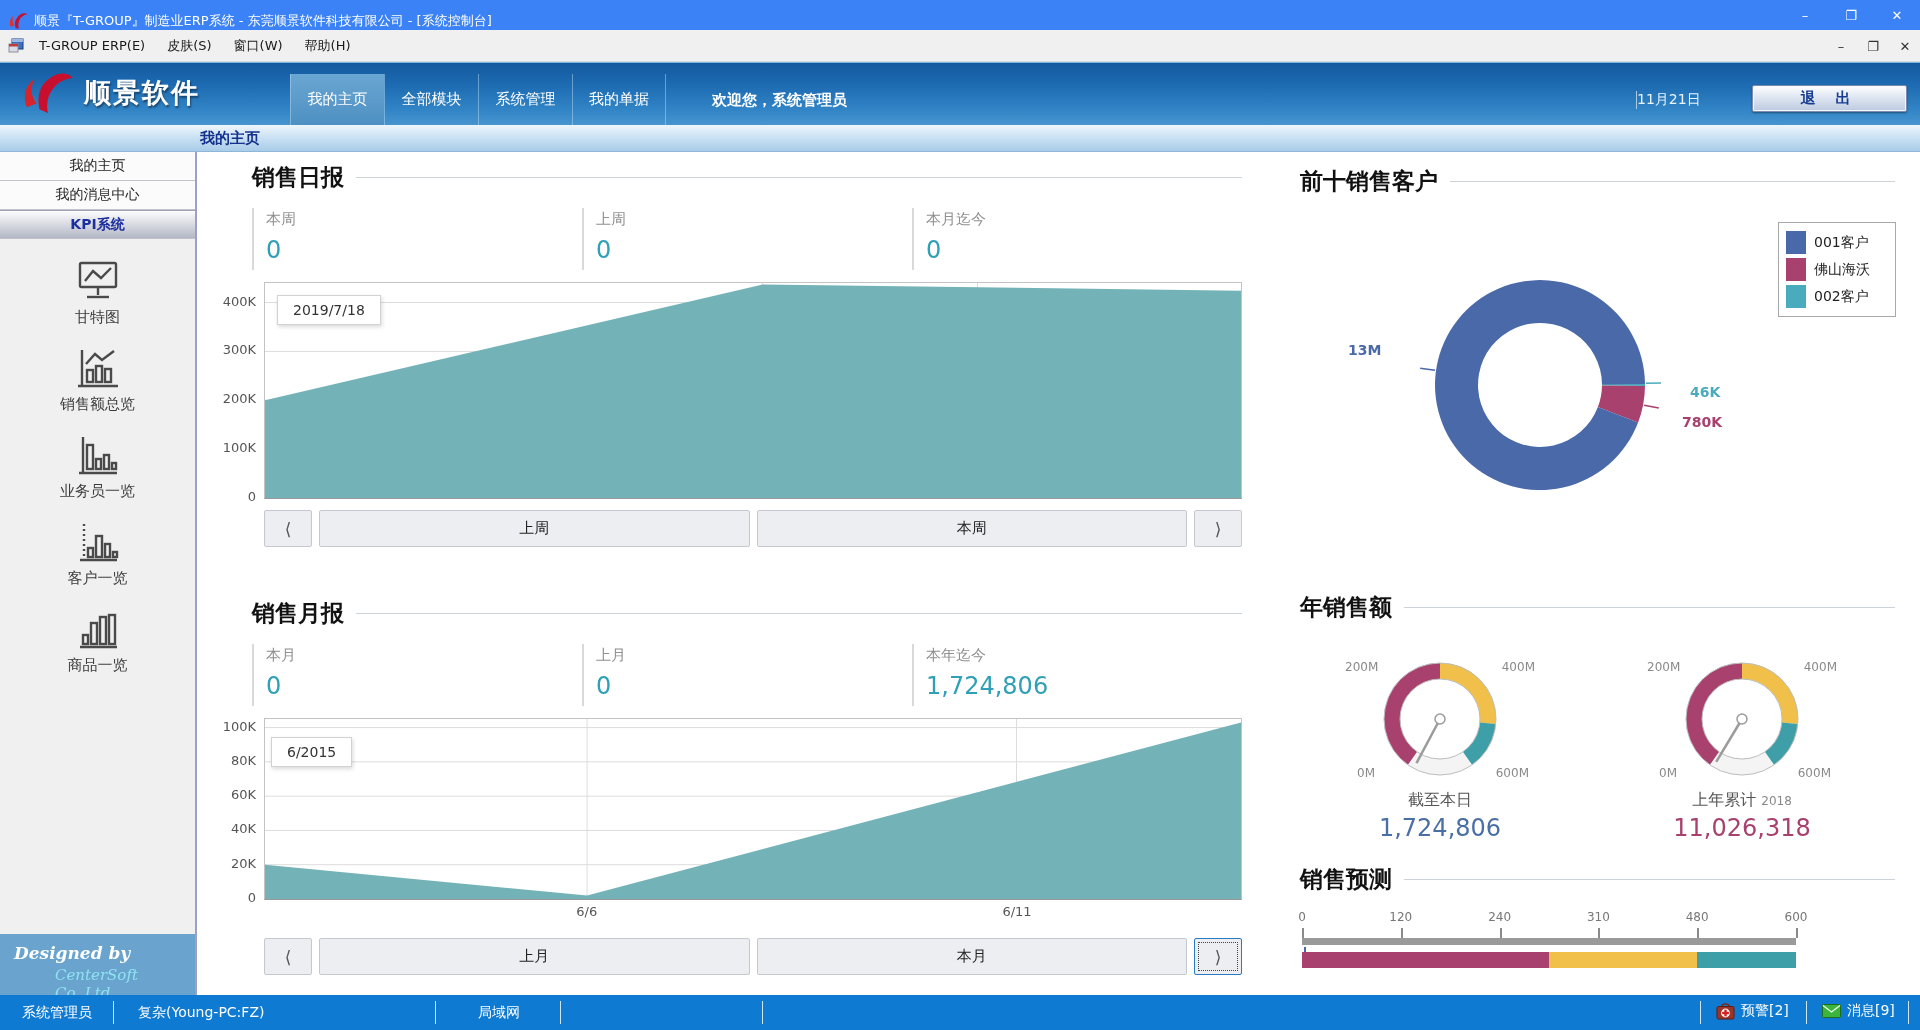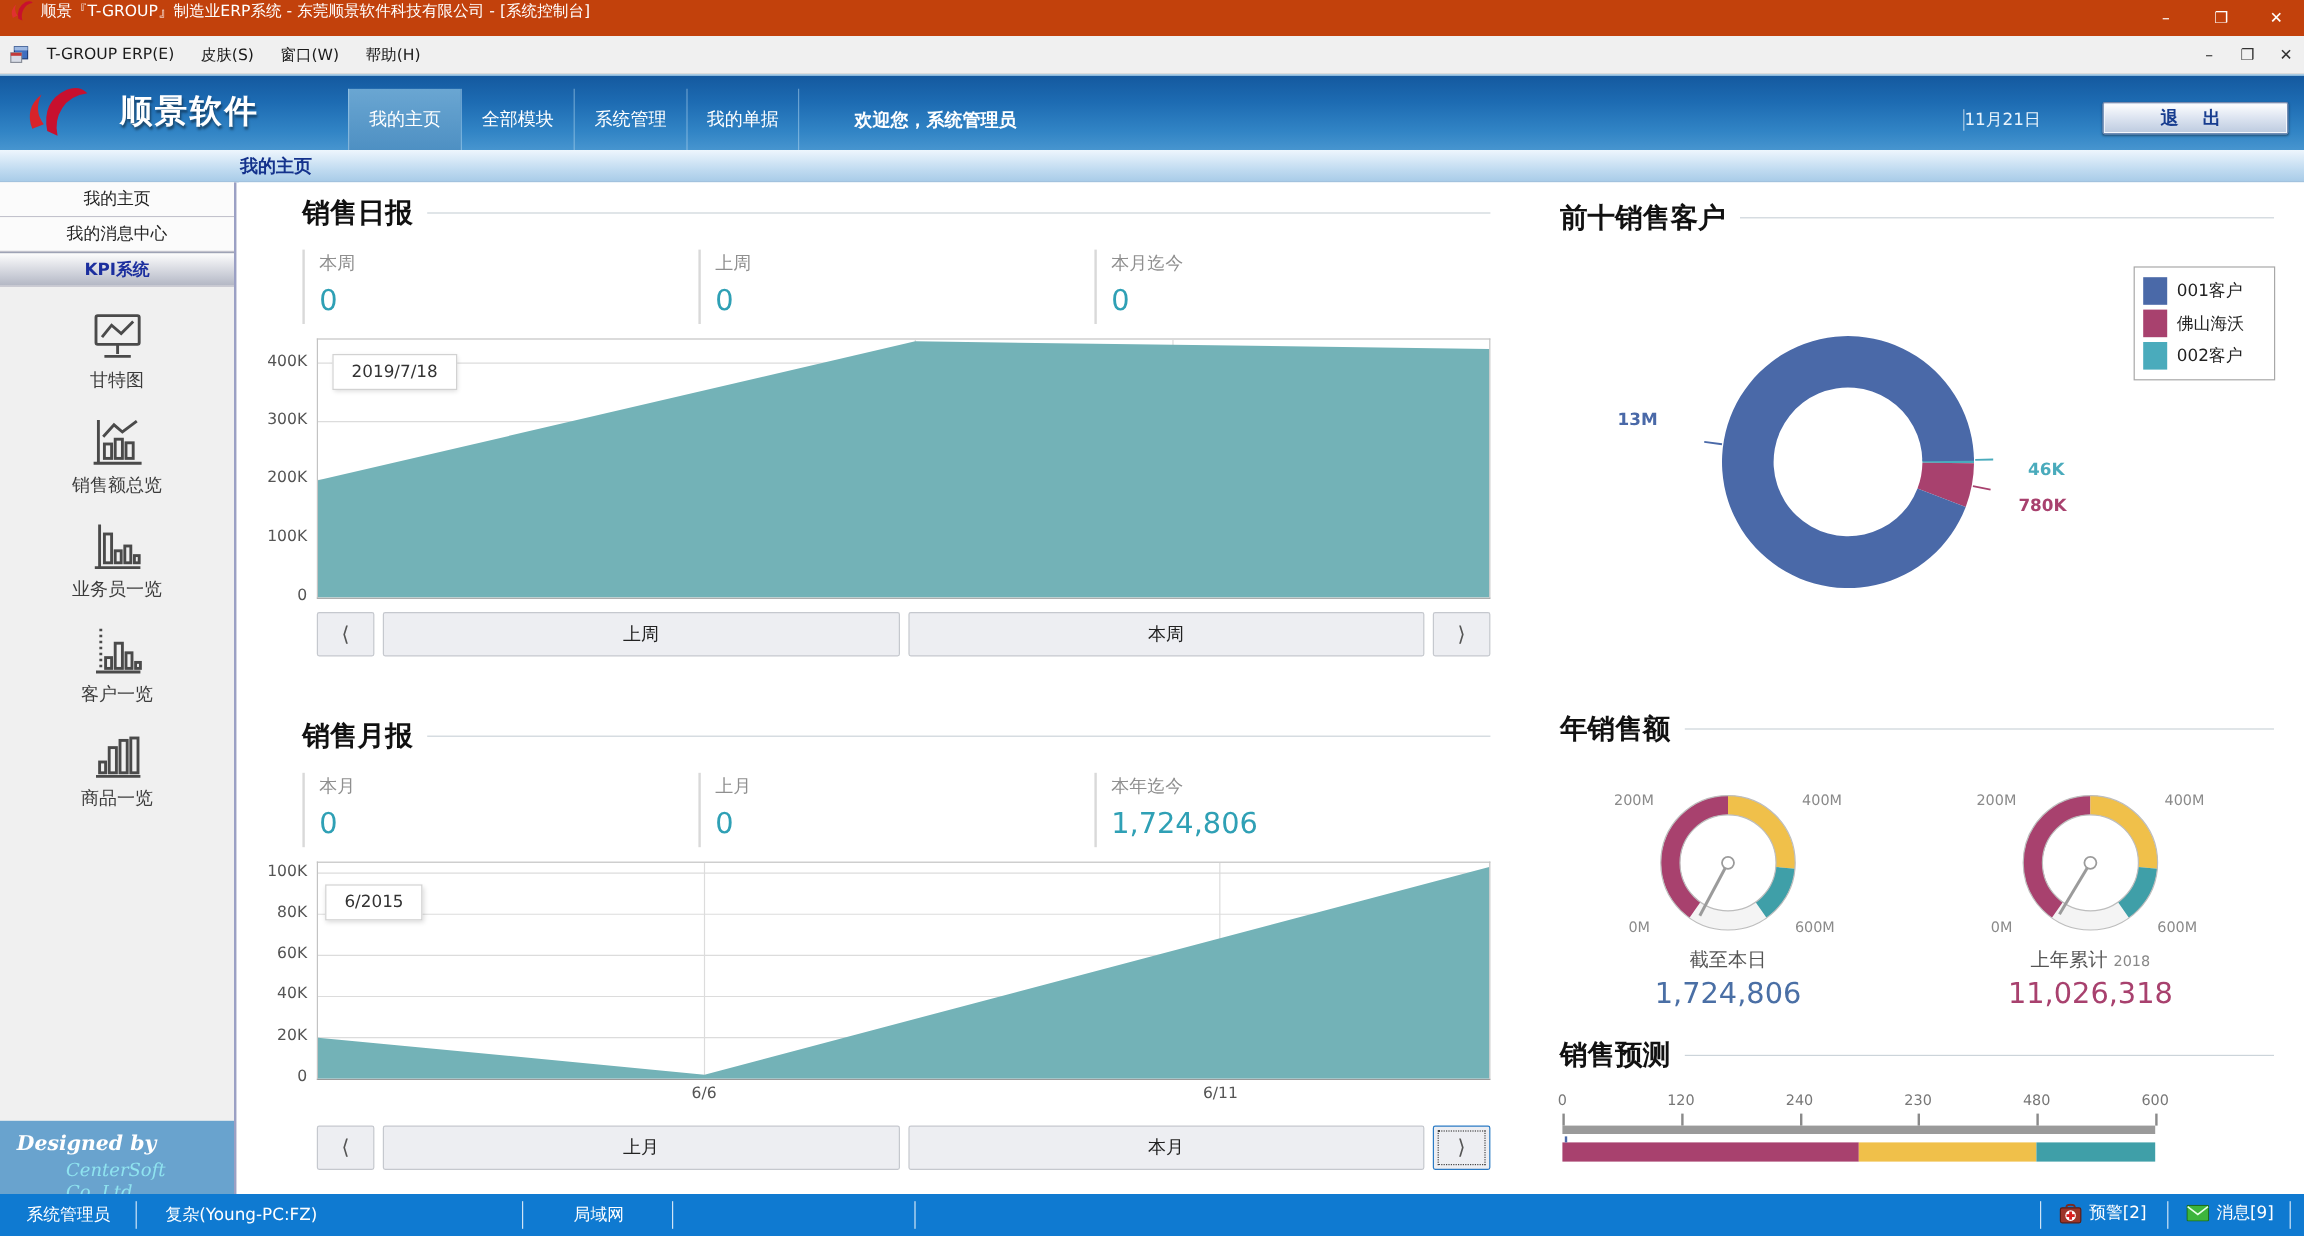--- a/index.html
+++ b/index.html
@@ -1,38 +1,38 @@
 <!DOCTYPE html>
 <html><head>
 <meta charset="utf-8">
 <style>
   * { margin:0; padding:0; box-sizing:border-box; }
   html,body { background:#444; }
   body { font-family:"DejaVu Sans","Liberation Sans",sans-serif; }
   .screen { position:relative; width:1920px; height:1030px; background:#fff; overflow:hidden; }
 
   
-  .titlebar { position:absolute; left:0; top:0; right:0; height:30px; background:#c2410c; display:flex; align-items:flex-start; color:#fff; }
+  .titlebar { position:absolute; left:0; top:0; right:0; height:30px; background:#3b82f6; display:flex; align-items:flex-end; color:#fff; }
   .titlebar .app-title { font-size:13px; margin-left:6px; }
   .win-controls { position:absolute; right:0; top:0; height:30px; display:flex; }
   .win-controls .wc { width:46px; height:30px; display:flex; align-items:center; justify-content:center; color:#fff; font-size:13px; }
   .tb-logo { margin-left:8px; }
 
   
   .menubar { position:absolute; left:0; top:30px; right:0; height:32px; background:#f0f0f0; border-bottom:1px solid #d8d8d8; display:flex; align-items:center; color:#1a1a1a; }
   .menubar .menu-item { font-size:13px; padding:6px 11px; cursor:default; }
   .mdi-controls { position:absolute; right:6px; top:30px; height:32px; display:flex; align-items:center; gap:14px; color:#333; font-size:13px; }
   .mdi-controls span { width:18px; text-align:center; }
 
   
   .header { position:absolute; left:0; top:62px; right:0; height:63px;
     background:linear-gradient(180deg,#14599f 0%,#1d6bb2 35%,#3184c5 75%,#4795cf 100%);
     border-top:1px solid #7db6e0; }
   .brand { position:absolute; left:18px; top:8px; display:flex; align-items:center; gap:8px; }
-  .brand-text { color:#fff; font-size:27px; font-weight:bold; letter-spacing:2px; text-shadow:1px 2px 2px rgba(0,0,0,.45);margin-left:16px; }
+  .brand-text { color:#fff; font-size:27px; font-weight:bold; letter-spacing:2px; text-shadow:1px 2px 2px rgba(0,0,0,.45); }
   .tabs { position:absolute; left:290px; top:11px; bottom:0; display:flex; }
   .tab { width:94px; display:flex; align-items:center; justify-content:center; color:#fff; font-size:15px; border-left:1px solid rgba(180,215,240,.5); cursor:pointer; }
   .tab:last-child { border-right:1px solid rgba(180,215,240,.5); }
   .tab.active { background:linear-gradient(180deg,#6aa6d2,#4e90c3); }
   .welcome { position:absolute; left:712px; top:28px; color:#fff; font-size:15px; font-weight:bold; }
   .hdr-date { position:absolute; left:1636px; top:28px; color:#eaf4fc; font-size:14px; border-left:1px solid rgba(255,255,255,.6); }
   .logout-btn { position:absolute; left:1752px; top:22px; width:155px; height:27px;
     background:linear-gradient(180deg,#ffffff,#dfe6f2 45%,#bccadf); border:1px solid #7c8cae; border-radius:2px;
     box-shadow:0 1px 2px rgba(0,0,0,.4), inset 0 0 0 1px #f5f8fc; color:#173c8f; font-weight:bold; font-size:15px; letter-spacing:8px; }
 
@@ -413,21 +413,21 @@
 
     <div class="r-title-row" style="top:712px">
       <span class="sec-title">销售预测</span>
       <span class="sec-rule"></span>
     </div>
     <div class="forecast">
       <div class="f-axis" id="forecast-axis">
           <span style="left:0%">0</span>
           <span style="left:20%">120</span>
           <span style="left:40%">240</span>
-          <span style="left:60%">230</span>
+          <span style="left:60%">310</span>
           <span style="left:80%">480</span>
           <span style="left:100%">600</span>
         </div>
       <div class="f-ticks" id="forecast-ticks">
           <i style="left:0%"></i>
           <i style="left:20%"></i>
           <i style="left:40%"></i>
           <i style="left:60%"></i>
           <i style="left:80%"></i>
           <i style="left:100%"></i>

